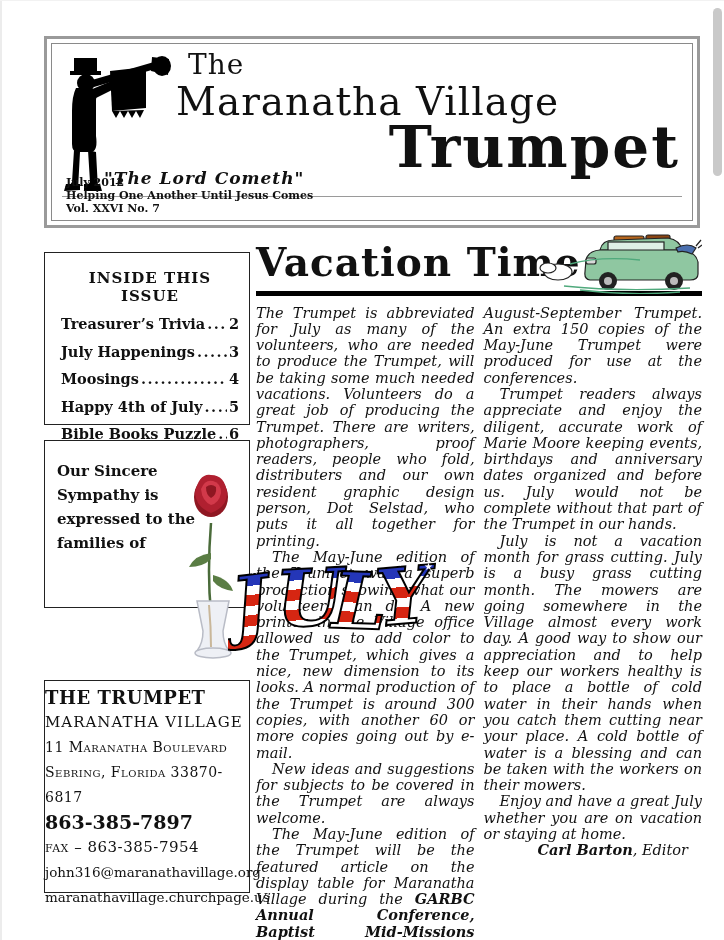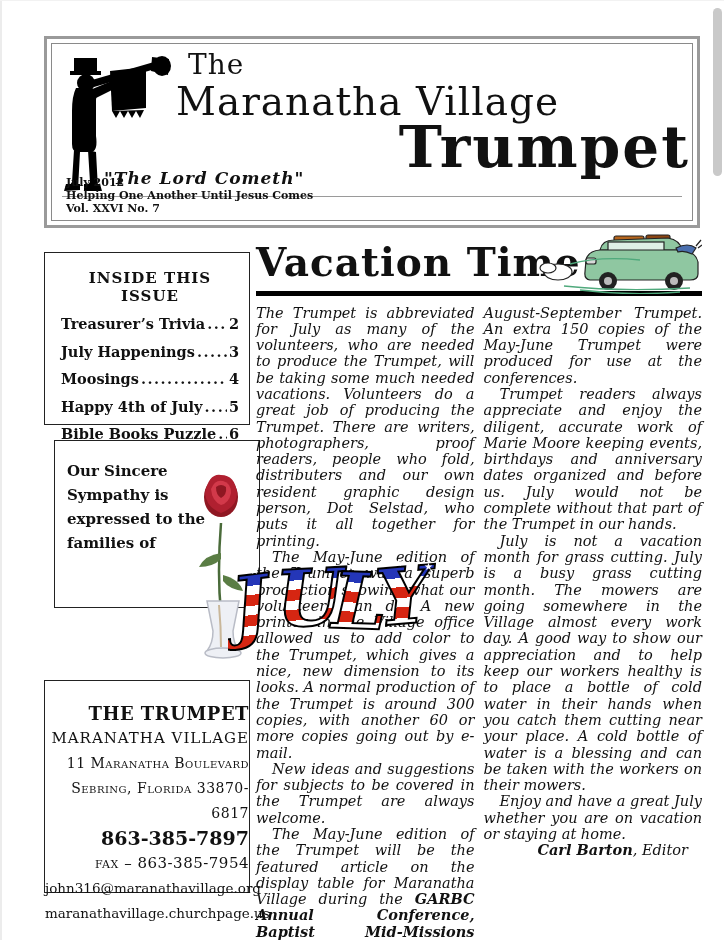--- a/index.html
+++ b/index.html
@@ -18,44 +18,44 @@
     position:absolute;left:44px;top:36px;width:656px;height:192px;
     border:3px solid #9a9a9a;background:#fff;box-sizing:border-box;padding:4px;
   }
   .masthead-inner{
     position:relative;width:100%;height:100%;box-sizing:border-box;
     border:1.5px solid #8a8a8a;
   }
   .trumpeter{position:absolute;left:10px;top:12px;width:112px;height:138px;}
   .mast-the{position:absolute;left:136px;top:4px;font-size:28px;letter-spacing:1px;}
   .mast-mv{position:absolute;left:124px;top:35px;font-size:39px;letter-spacing:1px;white-space:nowrap;}
-  .mast-trumpet{position:absolute;right:2px;top:74px;font-size:58px;font-weight:bold;letter-spacing:2px;line-height:1;text-align:right;}
+  .mast-trumpet{position:absolute;right:12px;top:74px;font-size:58px;font-weight:bold;letter-spacing:2px;line-height:1;text-align:right;}
   .mast-motto{position:absolute;left:52px;top:124px;font-size:17px;font-style:italic;font-weight:bold;letter-spacing:1px;}
   .mast-rule{position:absolute;left:10px;right:10px;top:152px;height:1px;background:#9a9a9a;}
   .mast-bottom{
     position:absolute;left:14px;right:20px;bottom:5px;display:flex;align-items:baseline;
     font-weight:bold;font-size:11px;flex-direction:column;
   }
   .mast-bottom .mid{flex:1;text-align:center;}
 
   
   .sbox{position:absolute;left:44px;width:206px;border:1.5px solid #222;background:#fff;box-sizing:border-box;}
   .box-toc{top:252px;height:173px;padding:10px 10px 0 16px;}
   .toc-title{text-align:center;font-weight:bold;font-size:15px;letter-spacing:1px;margin:6px 0 10px 0;}
   .toc-row{display:flex;align-items:flex-start;font-size:14.5px;font-weight:600;margin-bottom:10.5px;}
   .toc-label{white-space:nowrap;}
   .toc-dots{flex:1;overflow:hidden;white-space:nowrap;letter-spacing:1.5px;margin:0 2px;}
   .toc-page{white-space:nowrap;}
 
-  .box-sympathy{top:440px;height:168px;padding:14px 8px 0 12px;margin-left:10px;}
+  .box-sympathy{top:440px;height:168px;padding:14px 8px 0 12px;}
   .sym-intro{font-weight:bold;font-size:15px;line-height:24px;width:160px;margin:4px 0 14px 0;}
   .sym-name{font-weight:bold;font-style:italic;font-size:16px;line-height:30px;margin:0;}
   .rose{position:absolute;right:4px;top:22px;width:64px;height:196px;}
 
-  .box-contact{top:680px;height:213px;text-align:right;padding-top:20px;}
+  .box-contact{top:680px;height:213px;text-align:left;padding-top:4px;}
   .box-contact div{line-height:25px;}
   .ct-name{font-weight:bold;font-size:18px;letter-spacing:.5px;}
   .ct-org{font-size:15px;letter-spacing:1px;}
   .ct-sc{font-size:14px;font-variant:small-caps;letter-spacing:.5px;}
   .ct-phone{font-weight:bold;font-size:19px;}
   .ct-plain{font-size:13.5px;}
 
   
   .main{position:absolute;left:256px;top:238px;width:446px;}
   .headline-row{position:relative;height:52px;}

